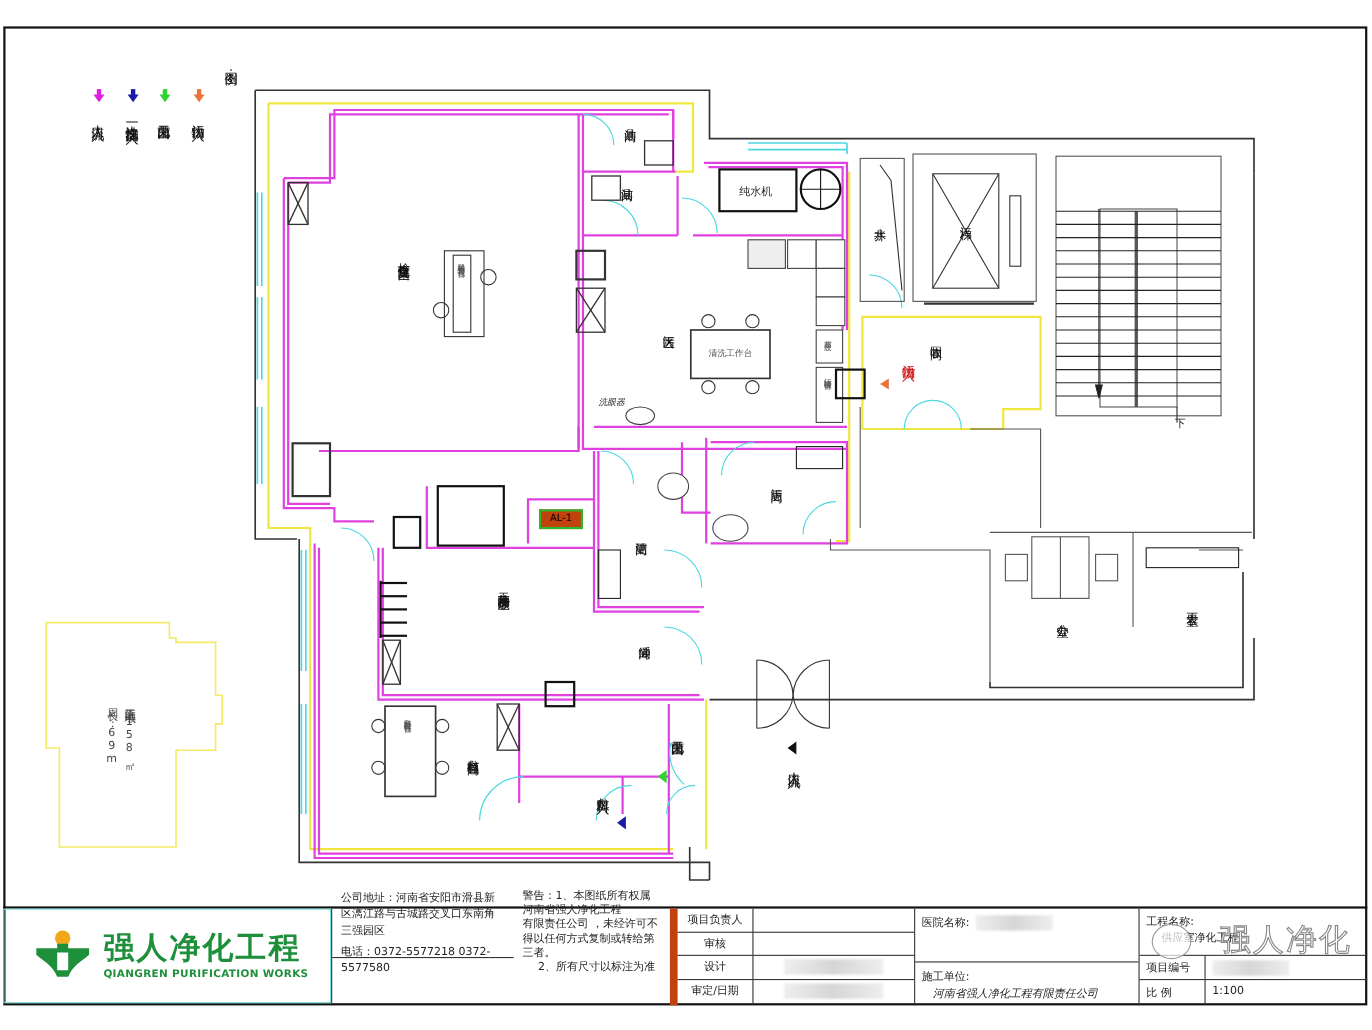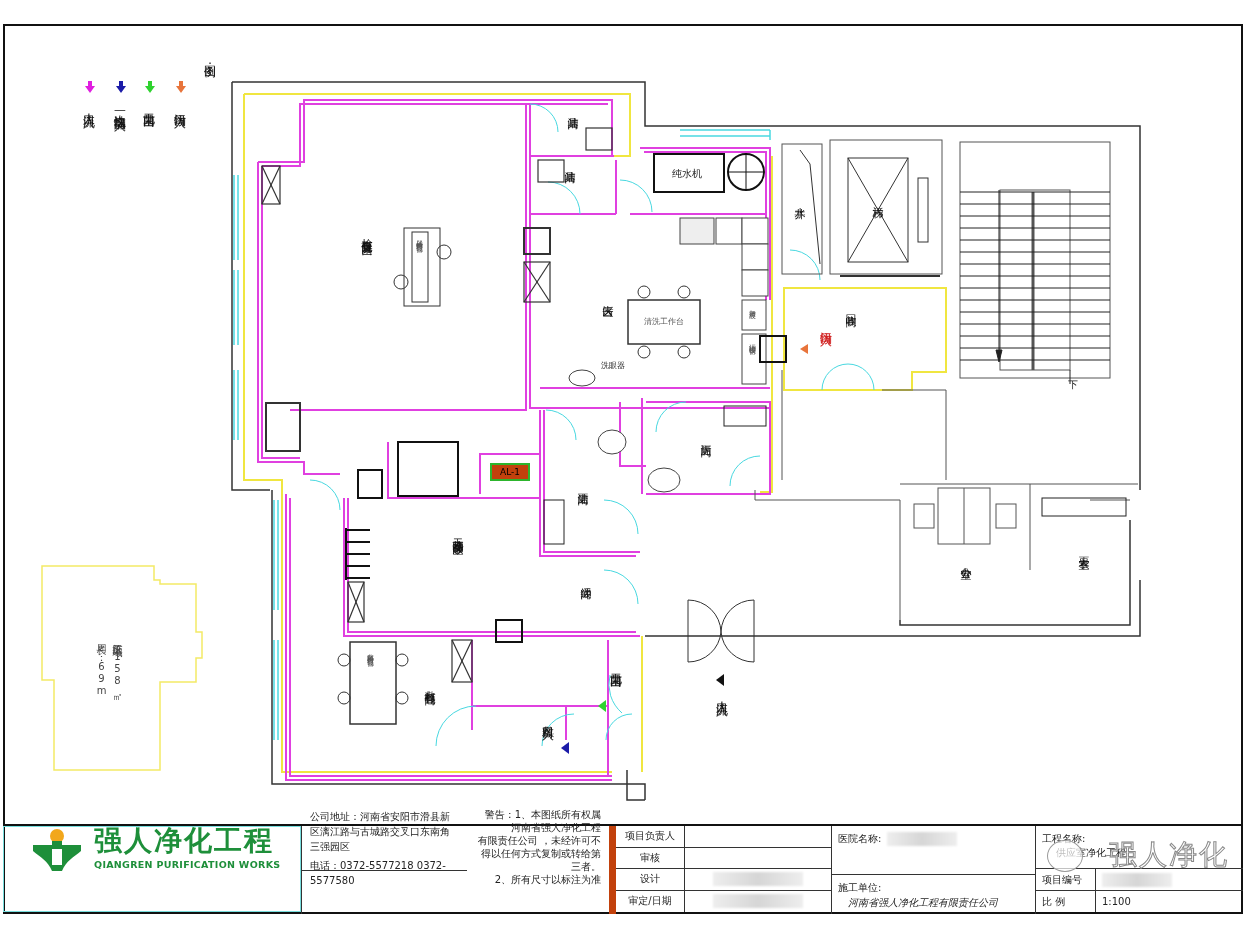--- a/index.html
+++ b/index.html
@@ -4,27 +4,27 @@
 <style>
   html, body { margin:0; padding:0; background:#ffffff; }
   body { width:1247px; height:936px; position:relative; overflow:hidden; font-family:"DejaVu Sans", sans-serif; }
   .frame { position:absolute; left:3px; top:24px; width:1240px; height:890px; border:2px solid #111; box-sizing:border-box; }
   svg.plan { position:absolute; left:0; top:0; }
   .vt { writing-mode: vertical-rl; text-orientation: upright; font-size:11px; color:#111; position:absolute; line-height:1; letter-spacing:1px; }
   .vt.red { color:#d02020; font-size:12px; }
   .vt.small { font-size:9px; color:#555; }
   .legend-title { position:absolute; left:206px; top:56px; }
   .titleblock { position:absolute; left:3px; top:824px; width:1240px; height:90px; border-top:2px solid #111; box-sizing:border-box; display:flex; font-size:10px; color:#222; }
-  .tb-logo { width:298px; height:86px; border:1px solid #7dd; box-sizing:border-box; display:flex; padding-left:26px; gap:10px; }
+  .tb-logo { width:298px; height:86px; border:1px solid #7dd; box-sizing:border-box; display:flex; align-items:center; padding-left:26px; gap:10px; }
   .logo-text-cn { color:#1e8f3a; font-size:28px; font-weight:bold; letter-spacing:2px; line-height:1; }
   .logo-text-en { color:#1e8f3a; font-size:9.5px; font-weight:bold; margin-top:4px; letter-spacing:0.3px; }
   .tb-info { width:307px; border-left:1px solid #333; display:flex; flex-direction:row; }
   .tb-info .row { padding:2px 8px; line-height:15px; }
   .tb-info .top { height:44px; border-bottom:1px solid #333; display:flex; flex-direction:column; justify-content:center; }
-  .tb-info .bottom { height:42px; display:flex; flex-direction:column; justify-content:center;text-align:right; }
+  .tb-info .bottom { height:42px; display:flex; flex-direction:column; justify-content:center; }
   .tb-roles { width:215px; border-left:7px solid #c2410c; display:grid; grid-template-columns:69px 146px; grid-template-rows:repeat(4, 21.5px); }
   .tb-roles div { border-bottom:1px solid #333; display:flex; align-items:center; justify-content:center; }
   .tb-roles div:nth-child(odd){ border-right:1px solid #333; }
   .tb-roles div:nth-last-child(-n+2){ border-bottom:none; }
   .blur { background:linear-gradient(90deg,#eee,#d6d6d6,#eee); width:90px; height:14px; filter:blur(1px); }
   .tb-client { width:203px; border-left:1px solid #333; display:flex; flex-direction:column; }
   .tb-client .c1 { height:53px; border-bottom:1px solid #333; display:flex; align-items:flex-start; padding:6px 6px 0 6px; box-sizing:border-box; gap:6px; }
   .tb-client .c2 { height:43px; padding:6px 6px 0 6px; box-sizing:border-box; }
   .tb-project { flex:1; border-left:1px solid #333; display:grid; grid-template-columns:60px 1fr; grid-template-rows:43px 22px 21px; position:relative; }
   .tb-project .pn { grid-column:1 / span 2; border-bottom:1px solid #333; padding:6px 6px 0 6px; box-sizing:border-box; line-height:14px; }
@@ -308,21 +308,21 @@
 <div class="vt" style="left:112px;top:636px;font-size:10px;color:#444;">施工区域：158㎡</div>
 <div class="vt" style="left:96px;top:636px;font-size:10px;color:#444;">周长  ：69m</div>
 
 <div class="vt" style="left:361px;top:230px;">检查打包灭菌区</div>
 <div class="vt small" style="left:415px;top:234px;font-size:7px;">器械检查打包台</div>
 <div class="vt" style="left:567px;top:108px;">洁具间</div>
 <div class="vt" style="left:564px;top:162px;">洁具间</div>
 <div class="equip-label" style="left:672px;top:167px;font-size:10px;text-align:right;">纯水机</div>
 <div class="vt" style="left:602px;top:296px;">去污区</div>
 <div class="equip-label" style="left:644px;top:316px;font-size:8px;color:#555;">清洗工作台</div>
-<div class="equip-label" style="left:601px;top:360px;font-size:8px;">洗眼器</div>
+<div class="equip-label" style="left:544px;top:360px;font-size:8px;font-style:italic;">洗眼器</div>
 <div class="vt small" style="left:748px;top:304px;font-size:7px;">超声波</div>
 <div class="vt small" style="left:748px;top:338px;font-size:7px;">污物接收台</div>
 <div class="vt" style="left:452px;top:530px;">无菌物品存放区</div>
 <div class="vt" style="left:577px;top:484px;">洁更间</div>
 <div class="vt" style="left:580px;top:578px;">缓冲间</div>
 <div class="vt" style="left:700px;top:436px;">污更间</div>
 <div class="vt" style="left:424px;top:682px;">敷料打包间</div>
 <div class="vt small" style="left:366px;top:648px;font-size:7px;">敷料检查打包台</div>
 <div class="vt" style="left:845px;top:306px;">回收间</div>
 <div class="vt" style="left:794px;top:198px;">水井</div>

